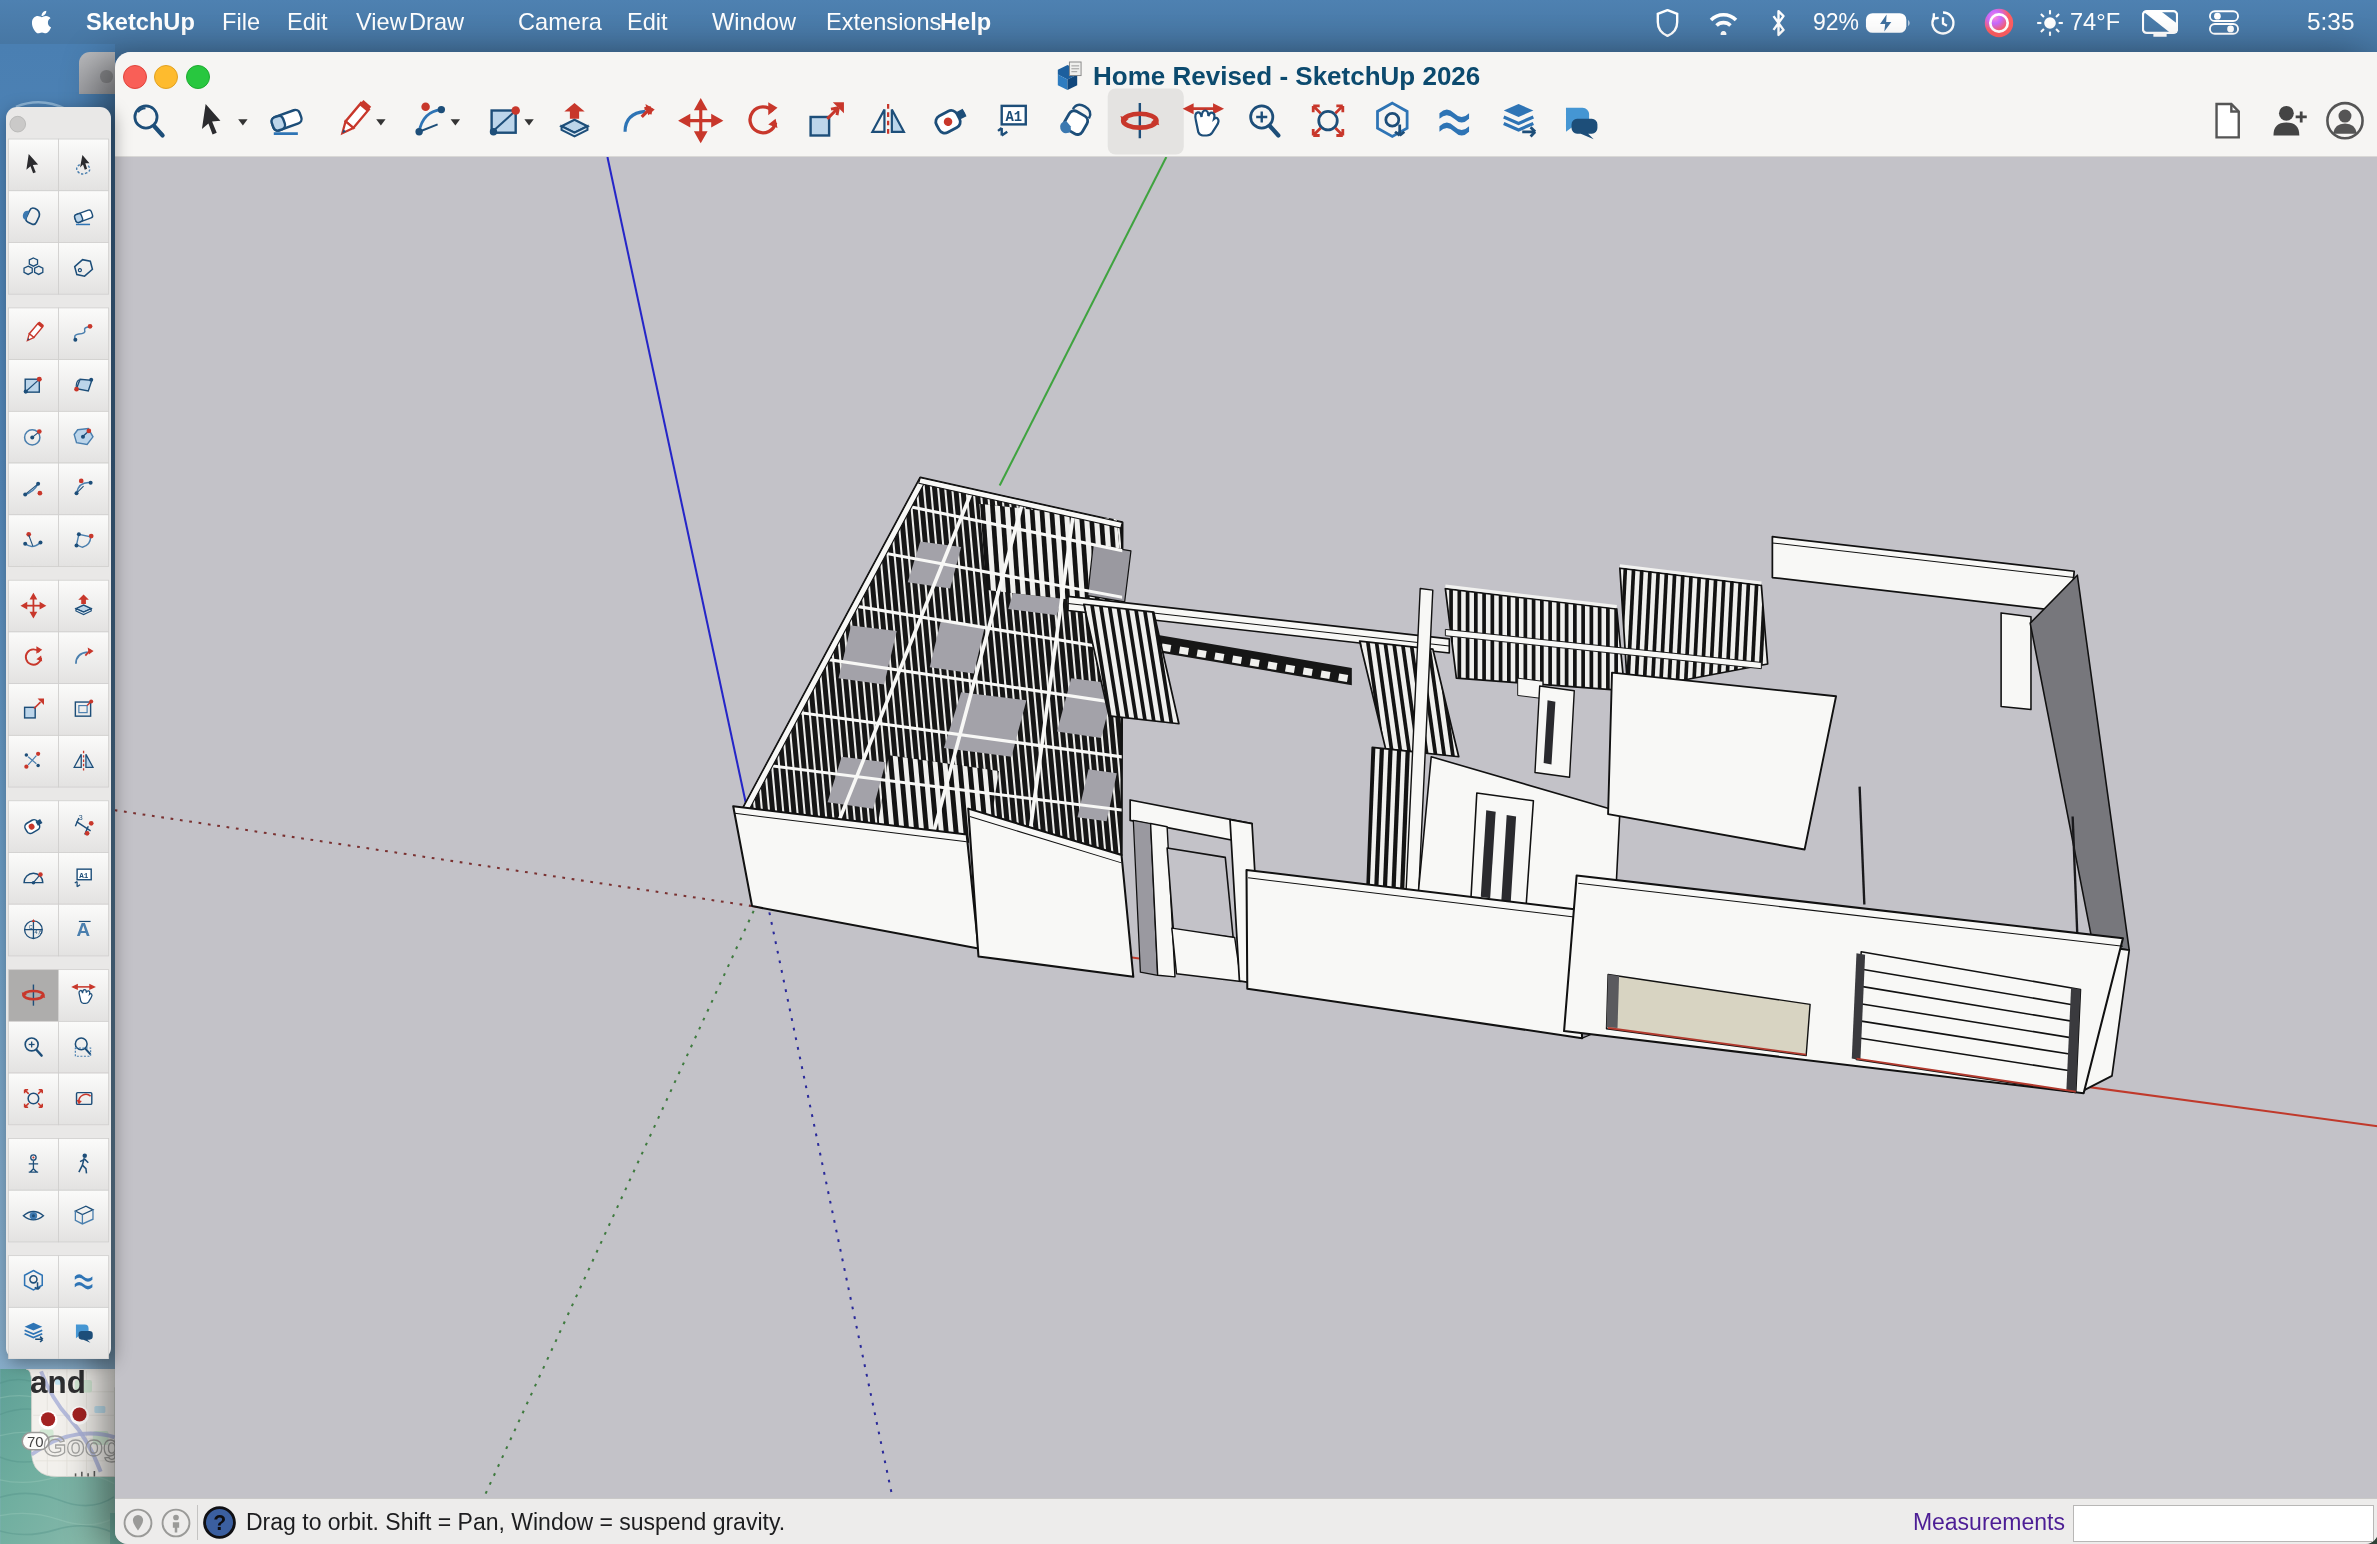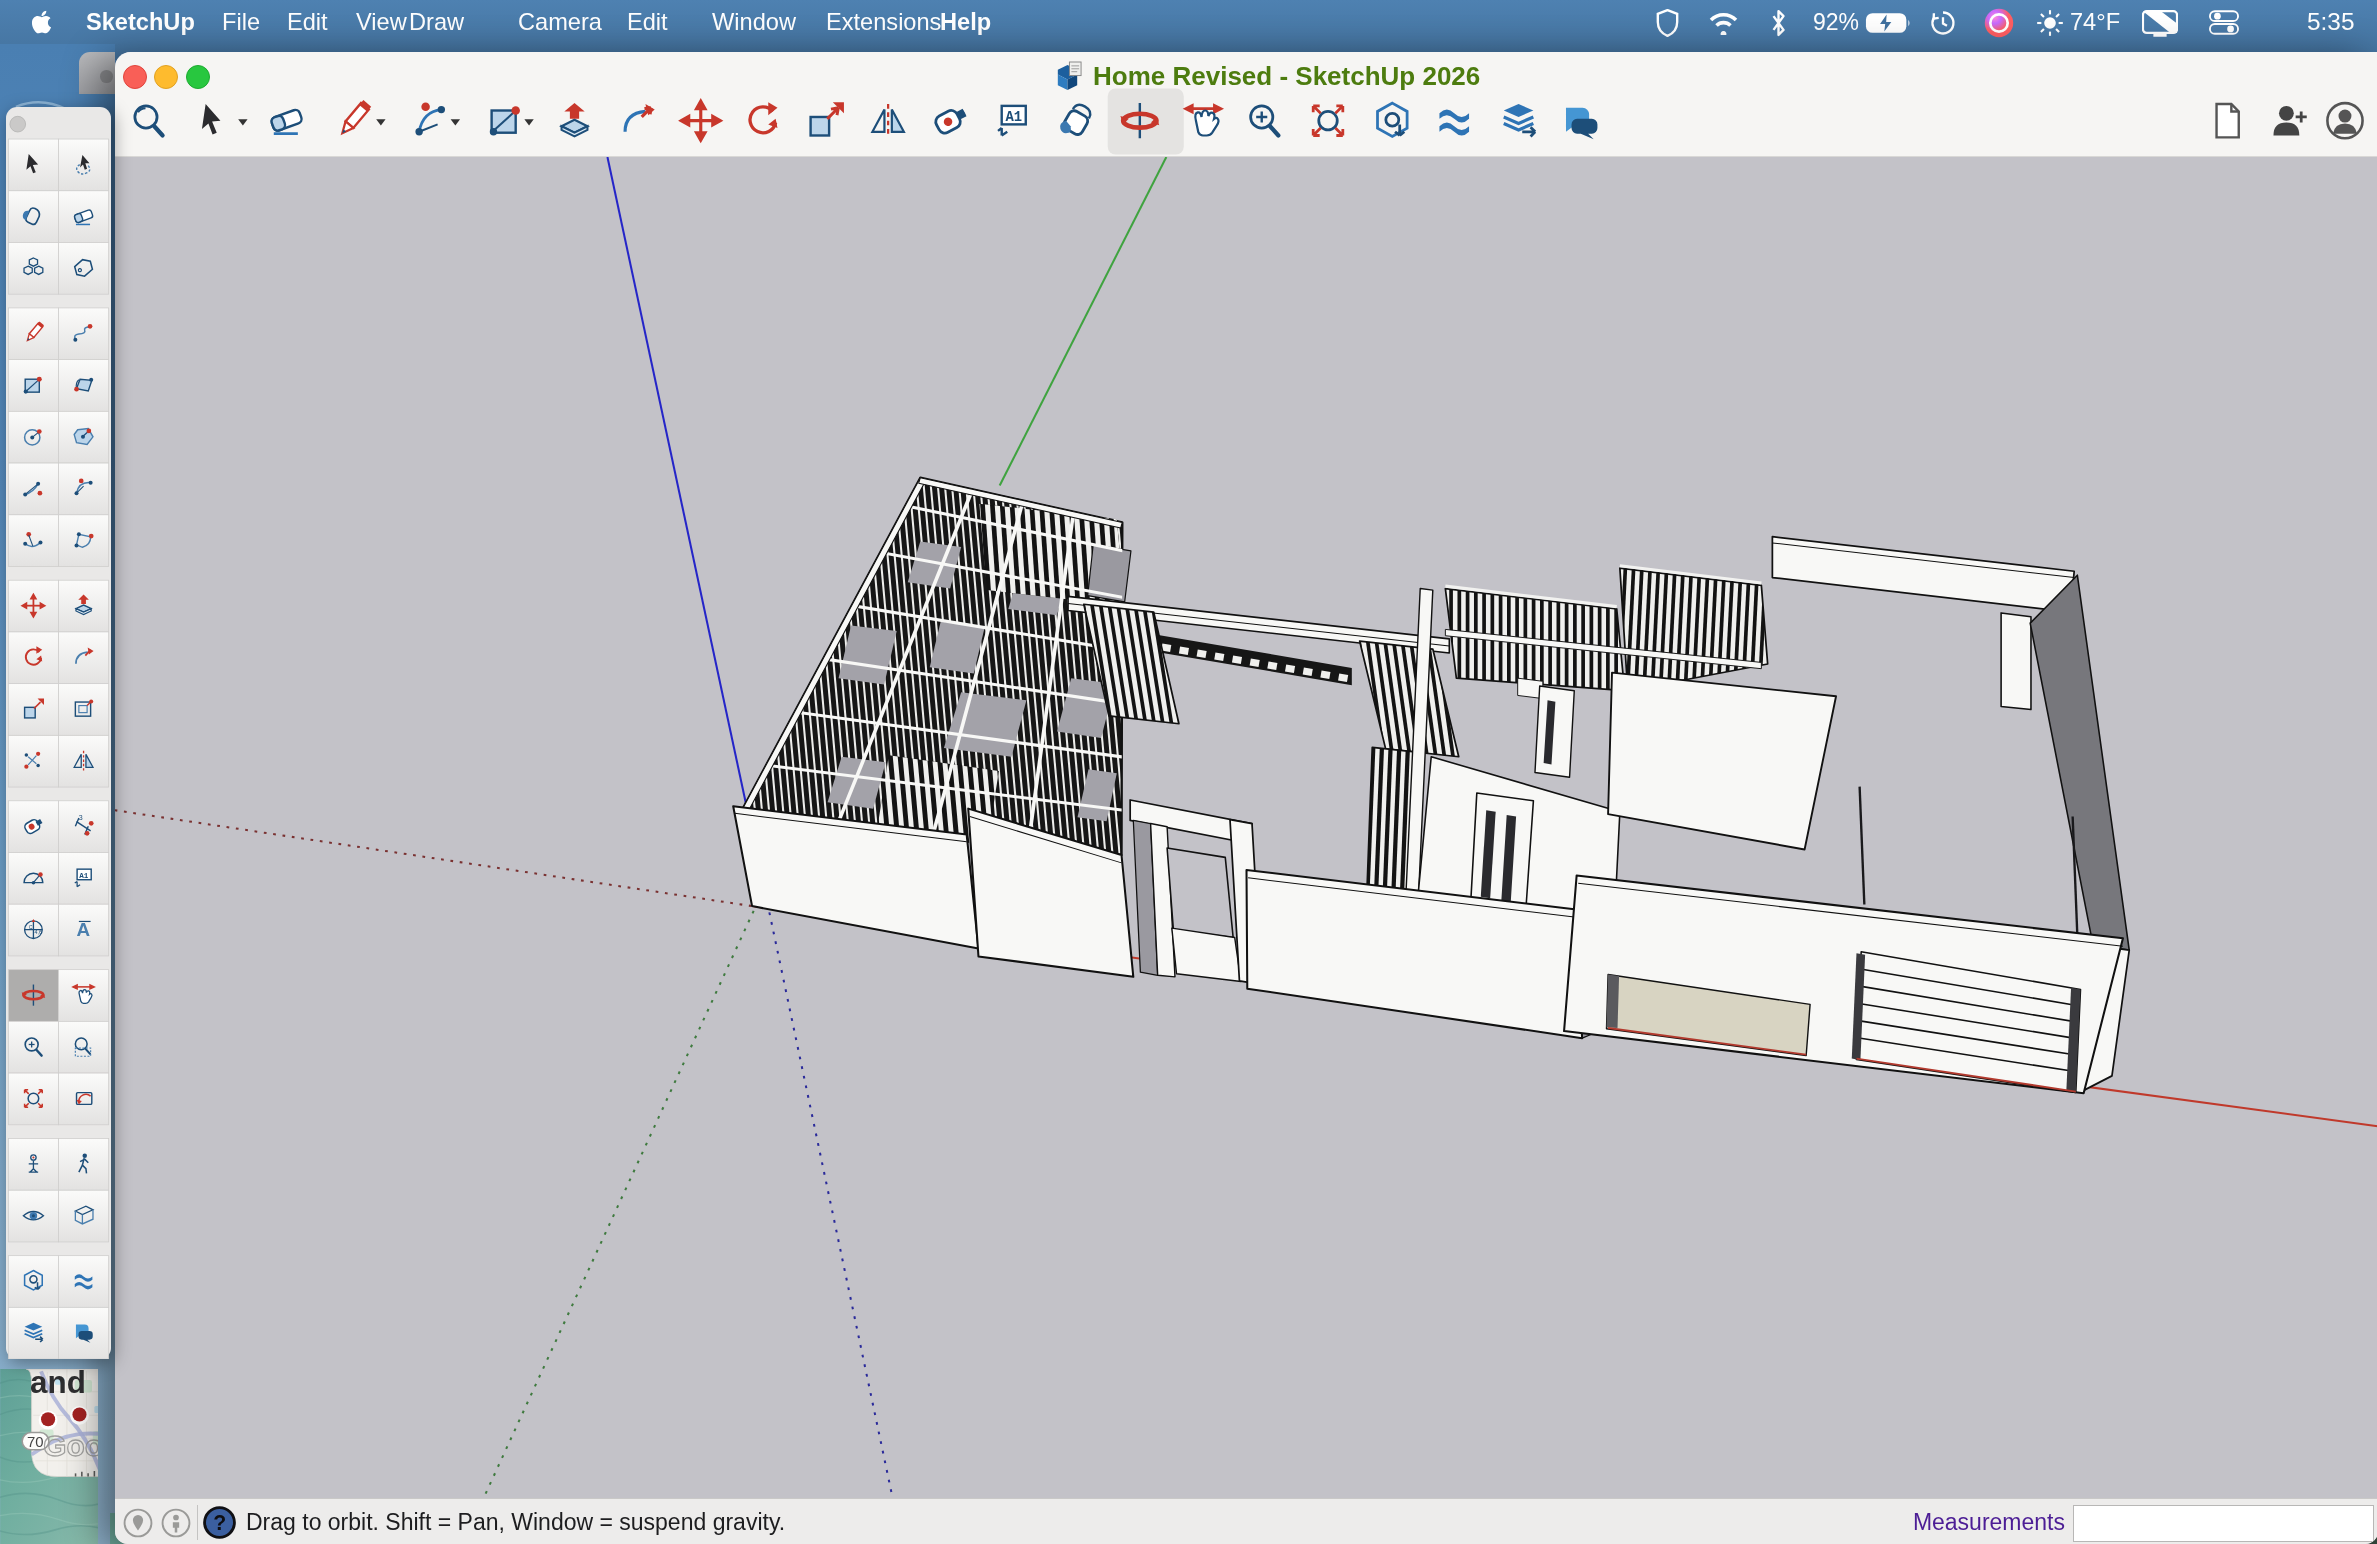--- a/index.html
+++ b/index.html
@@ -9,29 +9,29 @@
 #menubar{position:absolute;left:0;top:0;width:2377px;height:60px;
  background:linear-gradient(#4e81b1,#44739f);color:#fff;}
 .mi{position:absolute;top:0;height:44px;line-height:44px;font-size:23.6px;color:#fff;}
 
 #wall{position:absolute;left:0;top:44px;width:115px;height:1500px;
  background:linear-gradient(180deg,#4a7fb2 0%,#5589ba 30%,#6b9cc4 55%,#7fa8c8 75%,#8fb2cc 100%);}
 
 #bgwin{position:absolute;left:79px;top:52px;width:36px;height:42px;border-radius:11px 0 0 0;
  background:linear-gradient(#b9babd,#9fa0a4);}
 
-#mapwin{position:absolute;left:0;top:1369px;width:98px;height:175px;overflow:hidden;}
+#mapwin{position:absolute;left:0;top:1369px;width:115px;height:175px;overflow:hidden;}
 
 #win{position:absolute;left:115px;top:52px;width:2263px;height:1492px;
  border-radius:15.7px 0 12.6px 12.6px;overflow:hidden;background:#c3c2c8;
  box-shadow:-14px 6.3px 39px rgba(0,0,0,0.45);}
 #chrome{position:absolute;left:0;top:0;width:2263px;height:104px;background:#f6f5f3;
  border-bottom:0.8px solid #d9d8d6;}
 .tl{position:absolute;top:12.6px;width:22px;height:22px;border-radius:50%;}
-#title{position:absolute;top:9.4px;left:943px;font-size:26px;font-weight:bold;color:#4d7c0f;}
+#title{position:absolute;top:9.4px;left:943px;font-size:26px;font-weight:bold;color:#0c4a6e;}
 #statusbar{position:absolute;left:0;top:1446px;width:2263px;height:46px;background:#edeceb;
  border-top:0.8px solid #c9c8c7;font-size:23px;color:#1d1d1f;}
 #measureinput{position:absolute;left:1958px;top:5.5px;width:299px;height:35px;background:#fff;
  border:0.8px solid #b8b7b6;}
 
 #palette{position:absolute;left:5.5px;top:107px;width:105px;height:1252px;
  background:#e9e8e7;border-radius:11px;box-shadow:2.4px 4.7px 17.3px rgba(0,0,0,0.35);}
 </style></head><body>
 <div id="stage">
 

